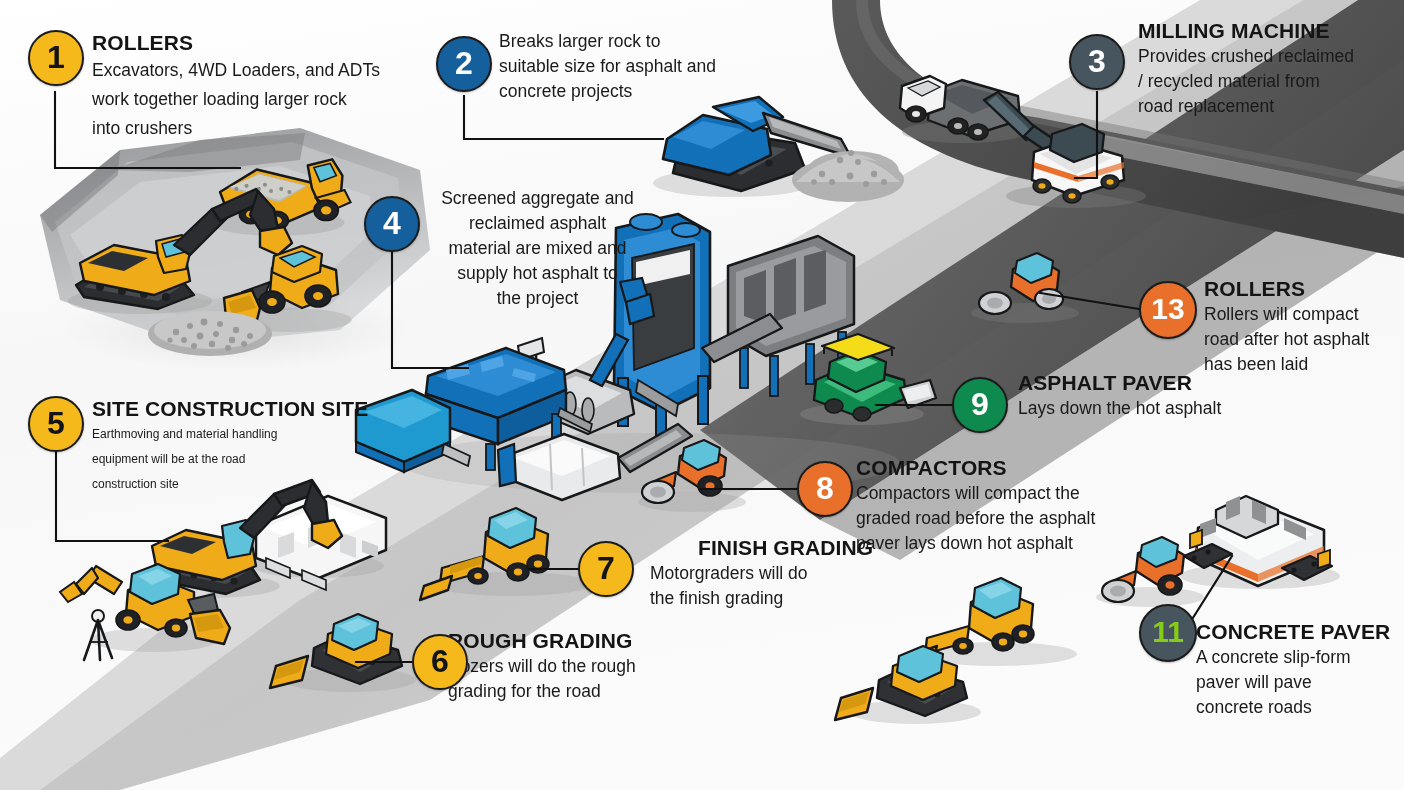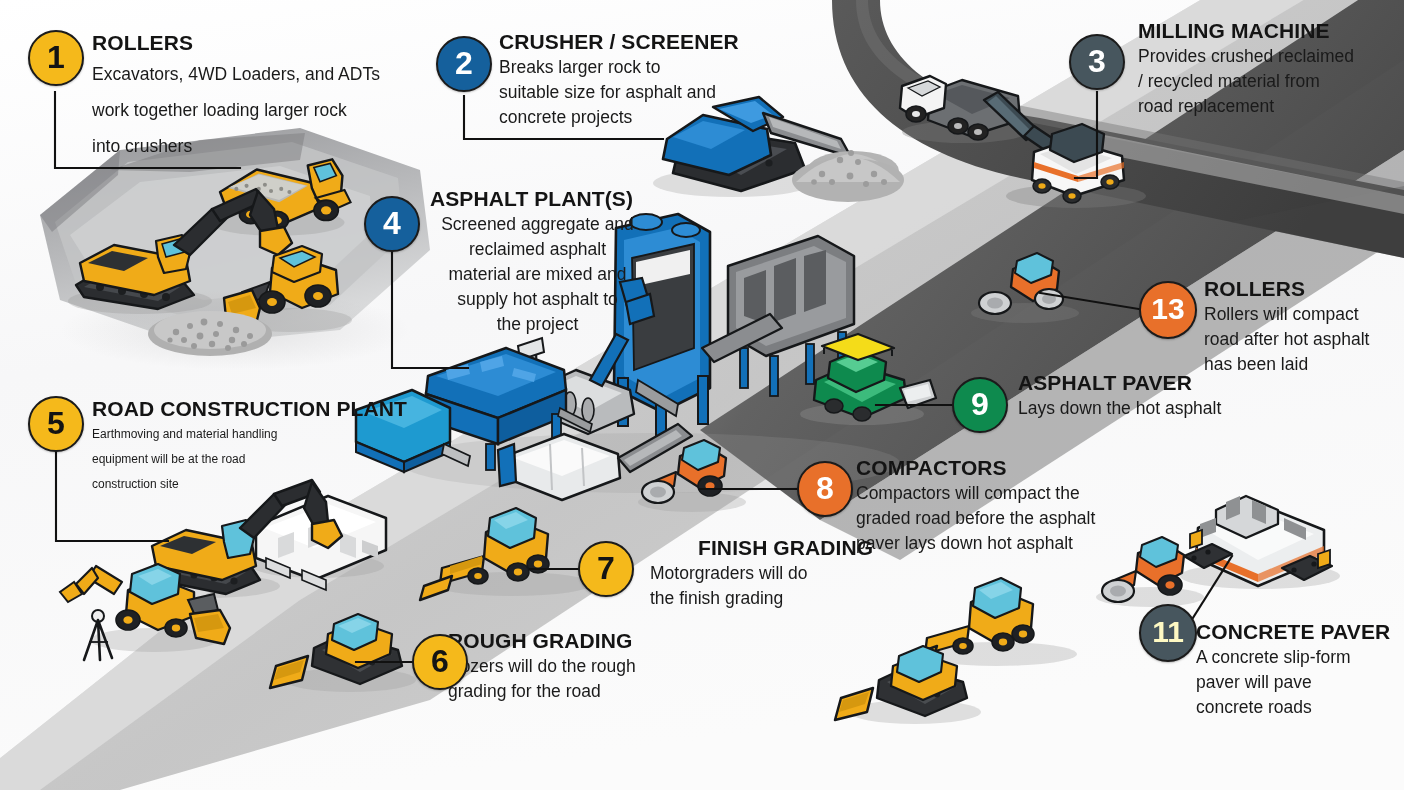--- a/index.html
+++ b/index.html
@@ -562,56 +562,54 @@
   </div>
   <div class="badge" id="b8" style="left:797px;top:461px;width:56px;height:56px;background:#E8702A;color:#ffffff;font-size:32px;">
     <span>8</span>
   </div>
   <div class="badge" id="b9" style="left:952px;top:377px;width:56px;height:56px;background:#0E8A4E;color:#ffffff;font-size:32px;">
     <span>9</span>
   </div>
   <div class="badge" id="b10" style="left:1139px;top:281px;width:58px;height:58px;background:#E8702A;color:#ffffff;font-size:30px;">
     <span>13</span>
   </div>
-  <div class="badge" id="b11" style="left:1139px;top:604px;width:58px;height:58px;background:#47565E;color:#fef9c3;font-size:30px;">
+  <div class="badge" id="b11" style="left:1139px;top:604px;width:58px;height:58px;background:#47565E;color:#84cc16;font-size:30px;">
     <span>11</span>
   </div>
 
   <div class="txtblk" style="left:92px;top:30px;width:320px;">
     <div class="ttl" style="font-size:21px;line-height:26px;">ROLLERS</div>
-    <div class="desc" style="font-size:17.5px;line-height:36px;">Excavators, 4WD Loaders, and ADTs
+    <div class="desc" style="font-size:17.5px;line-height:29px;">Excavators, 4WD Loaders, and ADTs
 work together loading larger rock
 into crushers</div>
   </div>
 
   <div class="txtblk" style="left:499px;top:29px;width:260px;">
-    <div class="ttl" style="font-size:21px;line-height:26px;">CRUSHER / SCREENER</div>
     <div class="desc" style="font-size:17.5px;line-height:25px;">Breaks larger rock to
 suitable size for asphalt and
 concrete projects</div>
   </div>
 
   <div class="txtblk" style="left:1138px;top:18px;width:270px;">
     <div class="ttl" style="font-size:21px;line-height:26px;">MILLING MACHINE</div>
     <div class="desc" style="font-size:17.5px;line-height:25px;">Provides crushed reclaimed
 / recycled material from
 road replacement</div>
   </div>
 
   <div class="txtblk" style="left:430px;top:186px;width:215px;">
-    <div class="ttl" style="font-size:21px;line-height:26px;">ASPHALT PLANT(S)</div>
     <div class="desc" style="font-size:17.5px;line-height:25px;text-align:center;">Screened aggregate and
 reclaimed asphalt
 material are mixed and
 supply hot asphalt to
 the project</div>
   </div>
 
   <div class="txtblk" style="left:92px;top:396px;width:320px;">
-    <div class="ttl" style="font-size:21px;line-height:26px;">ROAD CONSTRUCTION PLANT</div>
+    <div class="ttl" style="font-size:21px;line-height:26px;">SITE CONSTRUCTION SITE</div>
     <div class="desc" style="font-size:12px;line-height:25px;">Earthmoving and material handling
 equipment will be at the road
 construction site</div>
   </div>
 
   <div class="txtblk" style="left:448px;top:628px;width:250px;">
     <div class="ttl" style="font-size:21px;line-height:26px;">ROUGH GRADING</div>
     <div class="desc" style="font-size:17.5px;line-height:25px;">Dozers will do the rough
 grading for the road</div>
   </div>

